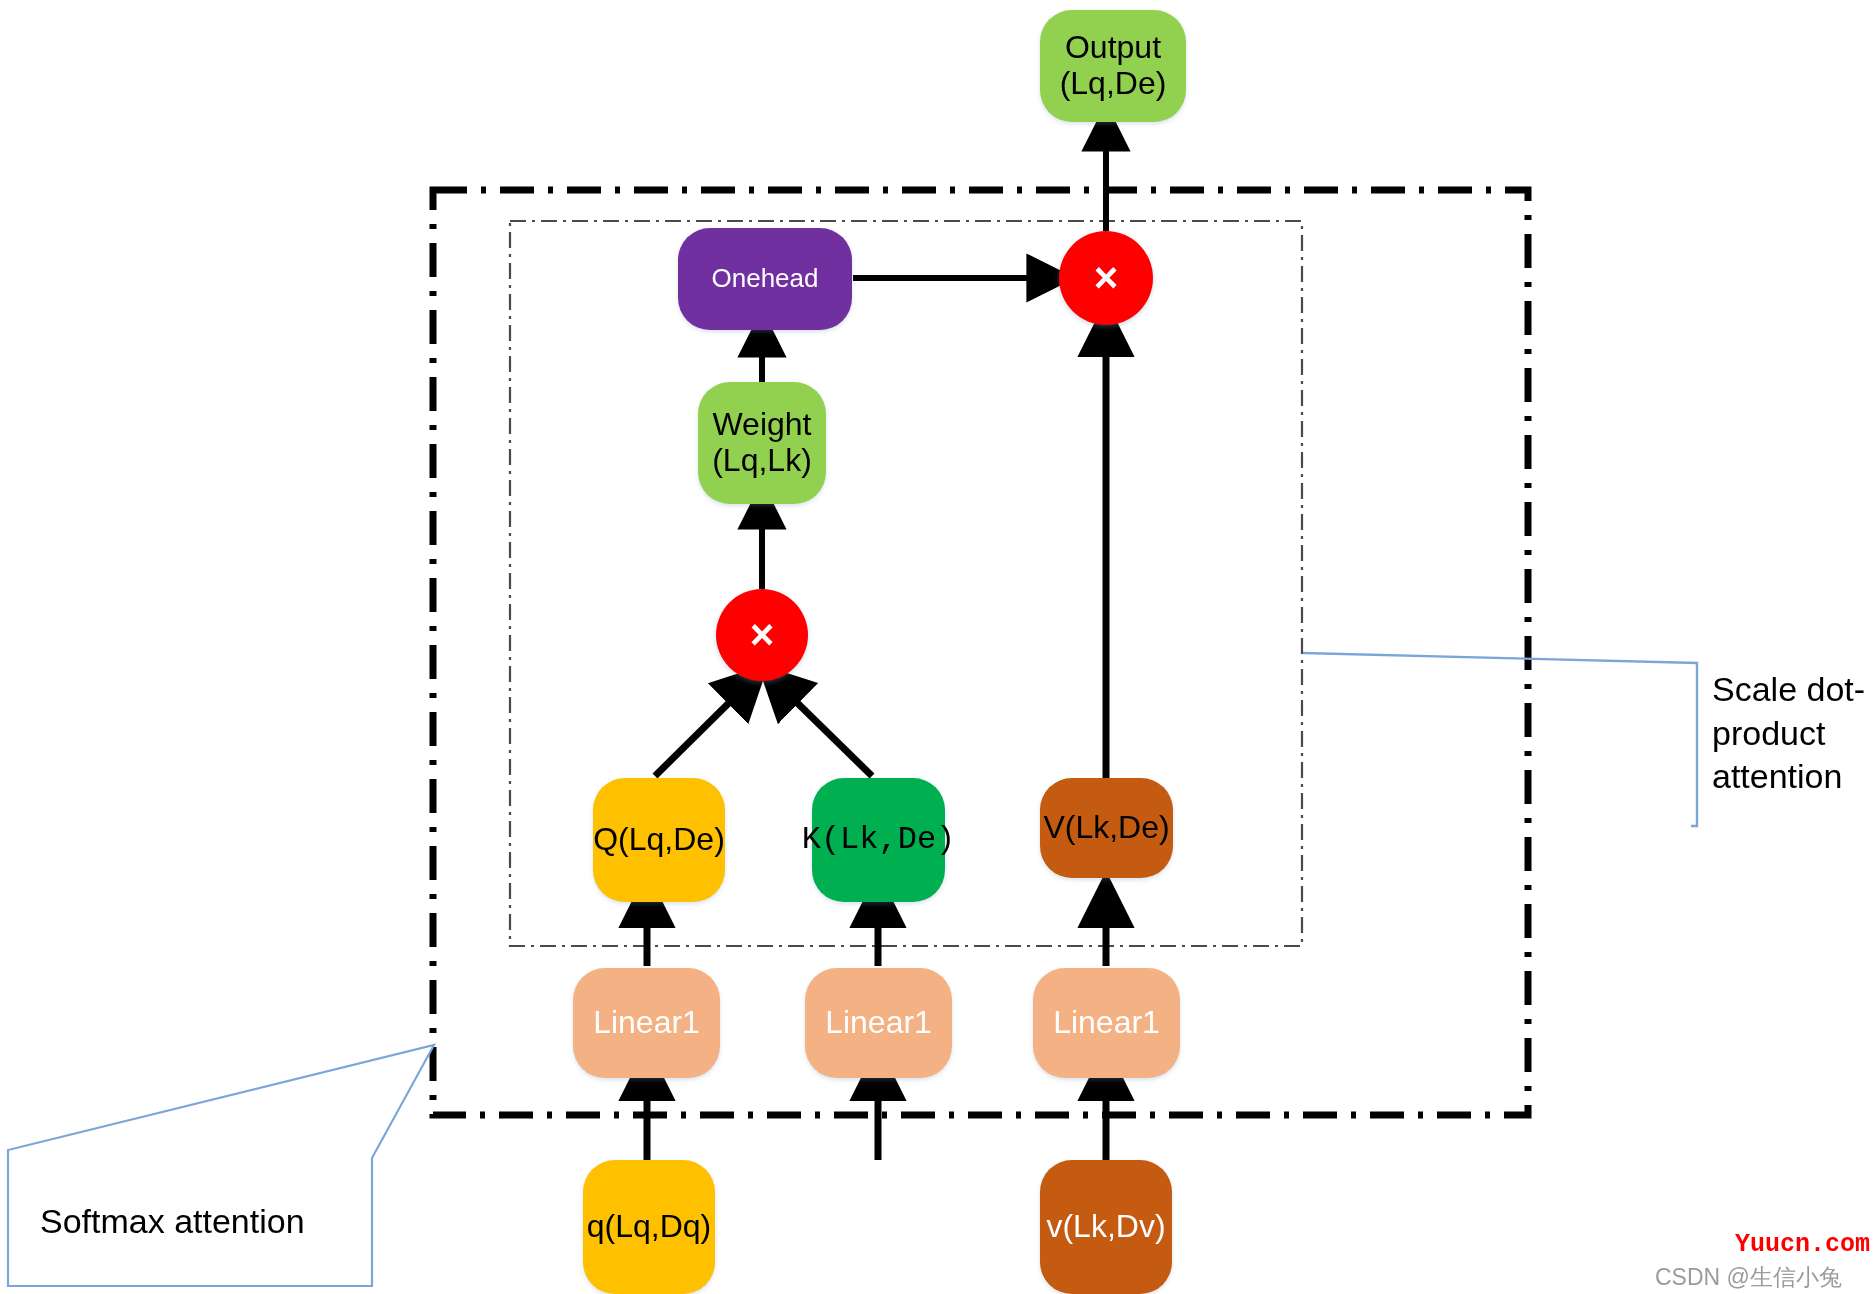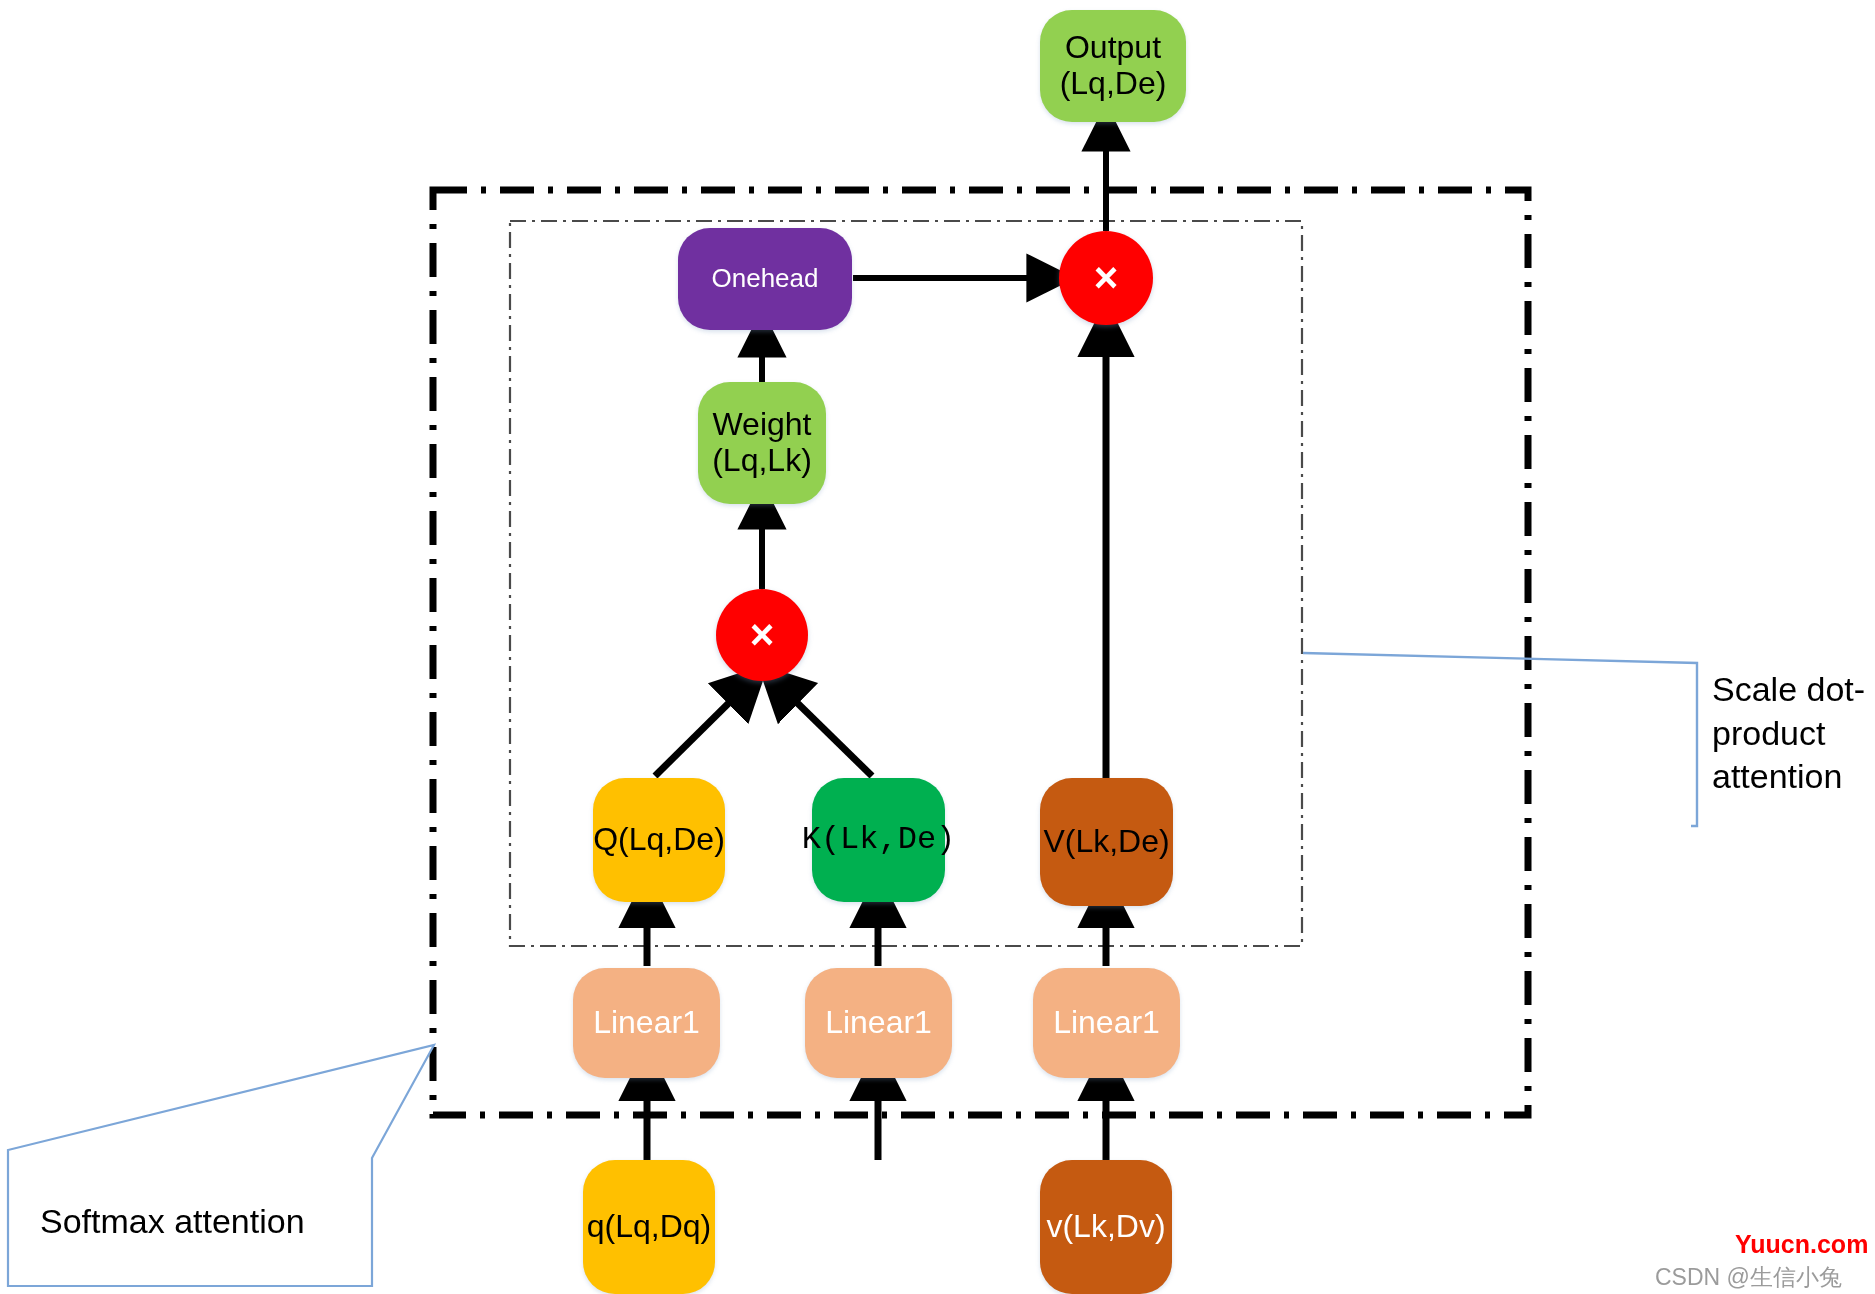--- a/index.html
+++ b/index.html
@@ -53,21 +53,21 @@
   .callout-text {
     position: absolute;
     color: #000000;
     font-size: 34px;
     line-height: 1.28;
     white-space: pre-line;
   }
   .wm-red {
     position: absolute;
     color: #FF0000;
-    font-family: Liberation Sans, sans-serif;
+    font-family: Liberation Mono, monospace;
     font-size: 25px;
     font-weight: 700;
   }
   .wm-gray {
     position: absolute;
     color: #9b9b9b;
     font-size: 23px;
   }
 </style>
 </head>
@@ -126,21 +126,21 @@
 (Lq,Lk)</div>
 
   <div class="circle-op" style="left:1059px; top:231px; width:94px; height:94px;">×</div>
 
   <div class="circle-op" style="left:716px; top:589px; width:92px; height:92px;">×</div>
 
   <div class="node node-lg" style="left:593px; top:778px; width:132px; height:124px; background:#FFC000; color:#000000;">Q(Lq,De)</div>
 
   <div class="node node-lg" style="left:812px; top:778px; width:133px; height:124px; background:#00B050; color:#000000;font-family:Liberation Mono, monospace;">K(Lk,De)</div>
 
-  <div class="node node-lg" style="left:1040px; top:778px; width:133px; height:128px; background:#C55A11; color:#000000;">V(Lk,De)</div>
+  <div class="node node-lg" style="left:1040px; top:778px; width:133px; height:100px; background:#C55A11; color:#000000;">V(Lk,De)</div>
 
   <div class="node node-lg" style="left:573px; top:968px; width:147px; height:110px; background:#F4B183; color:#ffffff;">Linear1</div>
 
   <div class="node node-lg" style="left:805px; top:968px; width:147px; height:110px; background:#F4B183; color:#ffffff;">Linear1</div>
 
   <div class="node node-lg" style="left:1033px; top:968px; width:147px; height:110px; background:#F4B183; color:#ffffff;">Linear1</div>
 
   <div class="node node-lg" style="left:583px; top:1160px; width:132px; height:134px; background:#FFC000; color:#000000;">q(Lq,Dq)</div>
 
 

